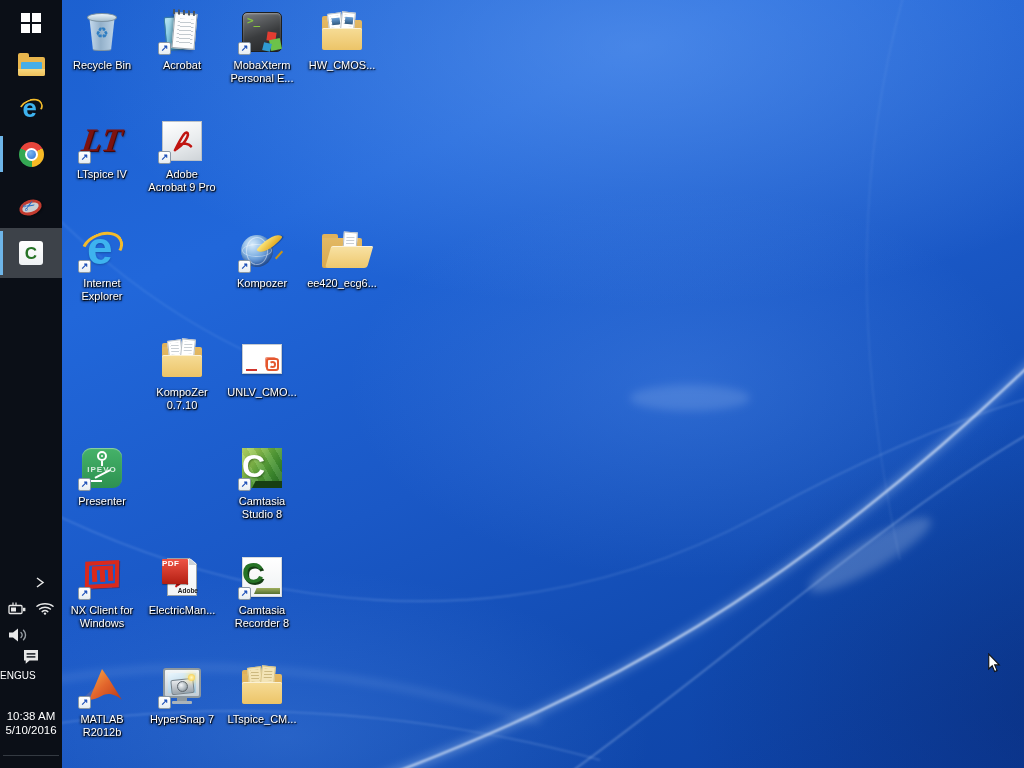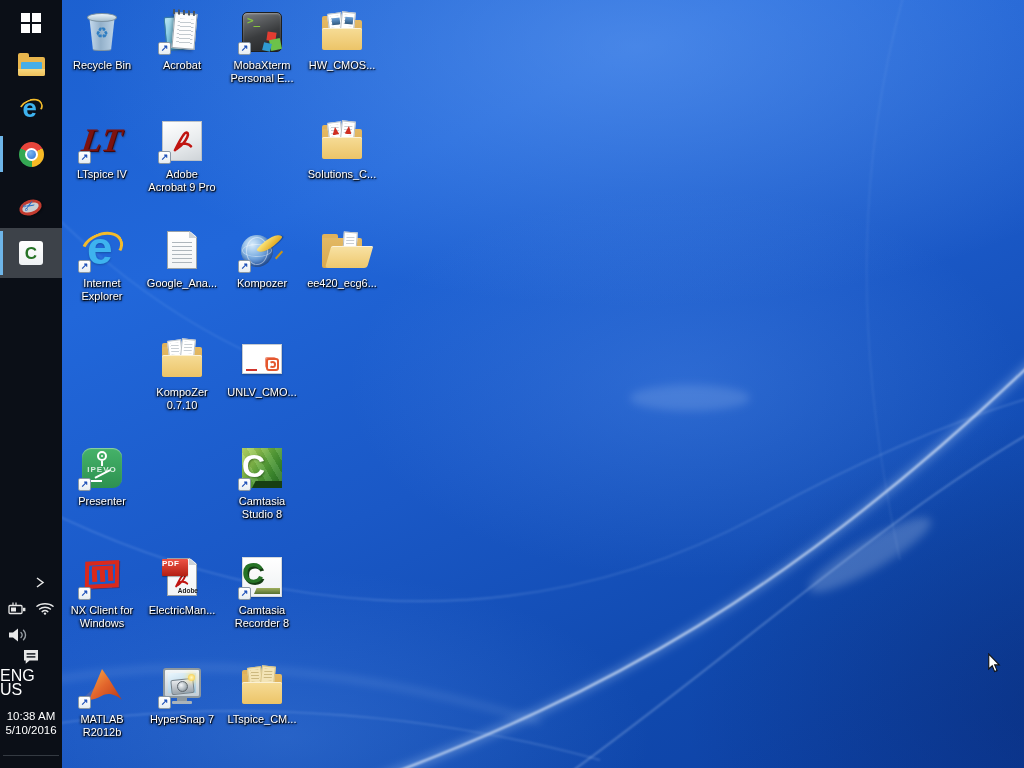--- a/index.html
+++ b/index.html
@@ -45,22 +45,22 @@
   .ie--small{transform:scale(.56)}
   .ie-e{position:absolute;left:9px;top:-3px;font-weight:bold;font-size:46px;line-height:50px;color:#3eb3ef;
     text-shadow:0 1px 2px rgba(0,40,80,.35)}
   .ie-ring{position:absolute;left:2px;top:7px;width:44px;height:31px;border:3px solid transparent;
     border-top-color:#f3bb2b;border-right-color:#f3bb2b;border-radius:50%;transform:rotate(-24deg)}
 
   .tray-chevron{position:absolute;left:0;right:0;top:573px;height:18px;display:flex;justify-content:center;padding-left:18px;align-items:center}
   .tray-row{position:absolute;left:0;right:0;top:601px;height:18px;display:flex;justify-content:center;gap:9px;align-items:center}
   .tray-vol{position:absolute;left:8px;top:626px;height:17px;display:flex;align-items:center}
   .tray-ac{position:absolute;left:0;right:0;top:646px;height:20px;display:flex;justify-content:center;align-items:center}
-  .lang{position:absolute;left:0;right:0;top:669px;display:flex;flex-direction:column;align-items:flex-start;
-    color:#fff;font-size:16px;line-height:14px}
+  .lang{position:absolute;left:0;right:0;top:669px;display:flex;flex-direction:row;align-items:flex-end;
+    color:#fff;font-size:10px;line-height:14px}
   .clock{position:absolute;left:0;right:0;top:709px;display:flex;flex-direction:column;align-items:center;
     color:#fff;font-size:11.5px;line-height:14px;white-space:nowrap}
   .tb-divider{position:absolute;left:3px;right:3px;bottom:12px;height:1px;background:#343a42;display:block}
   .show-desktop{position:absolute;left:0;right:0;bottom:0;height:12px}
 
   
   .icon-grid{position:absolute;left:62px;top:2px;display:grid;grid-template-columns:repeat(4,80px);
     grid-auto-rows:109px;z-index:5}
   .cell{display:flex;flex-direction:column;align-items:center;padding-top:6px;cursor:default}
   .icon-label{margin-top:3px;max-width:78px;color:#fff;font-size:11px;line-height:13px;text-align:center;
@@ -171,21 +171,21 @@
 
   
   .nx-frame{left:7px;top:8px;width:34px;height:27px;border:4px solid #da291c;transform:rotate(-3deg) skewX(-4deg);
     box-shadow:1px 1px 0 rgba(110,0,0,.4)}
   .nx-cap{left:14px;top:13px;width:21px;height:4px;background:#da291c;transform:rotate(-3deg)}
   .nx-b1{left:14px;top:16px;width:5px;height:13px;background:#da291c;transform:rotate(-3deg)}
   .nx-b2{left:22px;top:16px;width:5px;height:13px;background:#da291c;transform:rotate(-3deg)}
   .nx-b3{left:30px;top:15px;width:5px;height:13px;background:#da291c;transform:rotate(-3deg)}
 
   
-  .pd-badge{left:4px;top:6px;width:26px;height:17px;background:linear-gradient(#ee5345,#b31f12);border-radius:1px;
+  .pd-badge{left:4px;top:6px;width:26px;height:25px;background:linear-gradient(#ee5345,#b31f12);border-radius:1px;
     color:#fff;font-size:8px;font-weight:bold;display:flex;align-items:center;justify-content:center;
     letter-spacing:.5px;box-shadow:0 1px 1px rgba(0,0,0,.35)}
   .pd-a{position:absolute;left:14px;top:18px}
   .pd-adobe{right:8px;bottom:7px;font-size:6.5px;font-weight:bold;color:#1a1a1a}
 
   
   .cr-bg{inset:4px;background:linear-gradient(#ffffff,#eef1f3);border:1px solid #d4d9dd;box-shadow:0 1px 2px rgba(0,0,0,.25)}
   .cr-c{left:4px;top:3px;width:40px;height:40px;display:flex;align-items:center;justify-content:center;
     font-weight:900;font-size:30px;color:#267326;text-shadow:1.5px 1.5px 0 #143d14}
   .cr-base{right:6px;bottom:7px;width:26px;height:6px;background:linear-gradient(#9fae5e,#55702f);
@@ -295,49 +295,31 @@
       <svg class="acro-a" viewBox="0 0 24 24" width="26" height="26">
           <path d="M5.5 20.5 C9.5 12.5 13 6 15 4.6 C17 3.2 18.3 5.2 16.8 8.6 C15.2 12.2 10.8 17 6.8 19.4 M9.2 15.3 C13.4 13.8 18.2 14.4 20.3 16.9" fill="none" stroke="#c01410" stroke-width="2.4" stroke-linecap="round"></path>
         </svg>
       <span class="sc"></span>
       </div>
     <span class="icon-label">Adobe
 Acrobat 9 Pro</span>
   </div>
 
 
-  <div class="cell" style="grid-row:2;grid-column:4">
-    <div class="ibox folder folder--pdf">
-        <i class="f-tab"></i>
-        <i class="f-back"></i>
-        <i class="f-paper p1"></i>
-        <i class="f-paper p2"></i>
-        <i class="f-front"></i>
-      </div>
-    <span class="icon-label">Solutions_C...</span>
-  </div>
 
   <div class="cell" style="grid-row:3;grid-column:1">
     <div class="ibox ie">
         <b class="ie-e">e</b>
         <i class="ie-ring"></i>
         <span class="sc"></span>
       </div>
     <span class="icon-label">Internet
 Explorer</span>
   </div>
 
-  <div class="cell" style="grid-row:3;grid-column:2">
-    <div class="ibox">
-        <i class="d-page"></i>
-        <i class="d-fold"></i>
-        <i class="d-lines"></i>
-      </div>
-    <span class="icon-label">Google_Ana...</span>
-  </div>
 
   <div class="cell" style="grid-row:3;grid-column:3">
     <div class="ibox">
         <i class="k-globe"></i>
         <i class="k-mer"></i>
         <i class="k-par"></i>
         <i class="k-feather"></i>
         <i class="k-stem"></i>
         <span class="sc"></span>
       </div>

